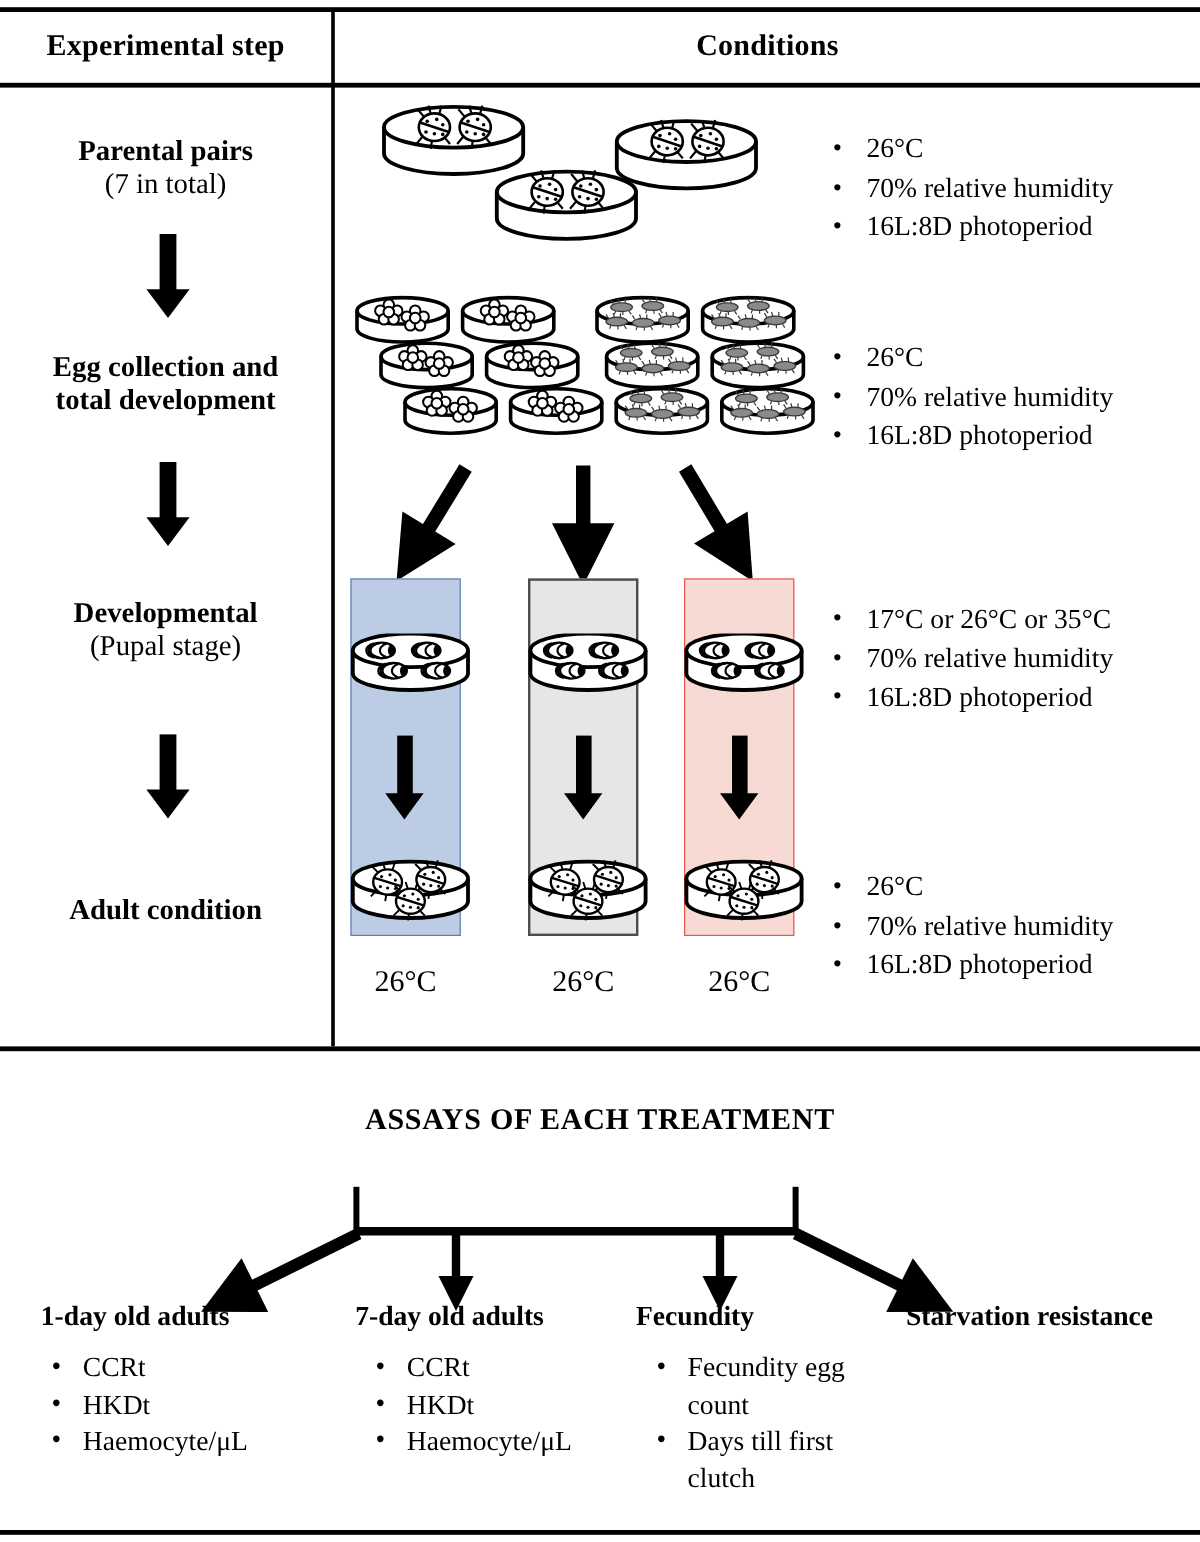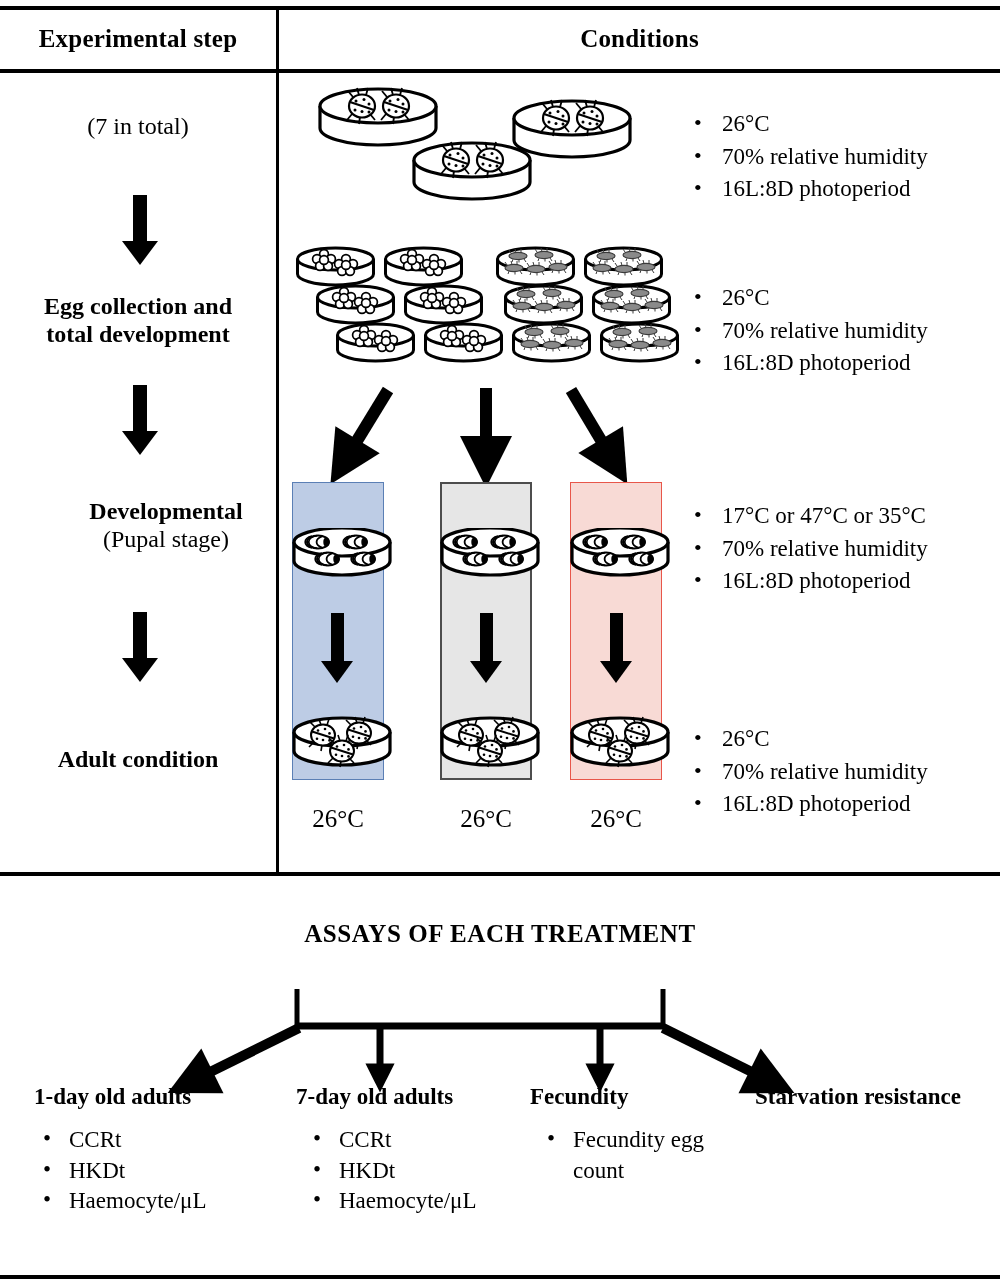--- a/index.html
+++ b/index.html
@@ -16,21 +16,21 @@
 
   .hdr{position:absolute;font-weight:bold;font-size:25px;letter-spacing:.2px;}
   #hdr-step{left:0;top:25px;width:276px;text-align:center;}
   #hdr-cond{left:279px;top:25px;width:721px;text-align:center;}
 
   .steplabel{position:absolute;width:276px;text-align:center;font-weight:bold;
              font-size:24px;line-height:1.18;}
   .steplabel .sub{font-weight:normal;}
   #lbl-parental{top:112px;}
   #lbl-egg{top:292px;}
-  #lbl-dev{top:497px;padding-left:28px;}
+  #lbl-dev{top:497px;}
   #lbl-adult{top:745px;}
 
   
   .dnarrow{position:absolute;left:133px;width:14px;background:#000;}
   .dnarrow::after{content:"";position:absolute;left:-11px;bottom:-22px;
       border-left:18px solid transparent;border-right:18px solid transparent;
       border-top:24px solid #000;}
   #arr1{top:195px;height:48px;}
   #arr2{top:385px;height:48px;}
   #arr3{top:612px;height:48px;}
@@ -91,20 +91,21 @@
 <div class="rule" id="rule-top"></div>
 <div class="rule" id="rule-header"></div>
 <div class="rule" id="rule-mid"></div>
 <div class="rule" id="rule-bottom"></div>
 <div id="col-divider"></div>
 
 <div class="hdr" id="hdr-step">Experimental step</div>
 <div class="hdr" id="hdr-cond">Conditions</div>
 
 <div class="steplabel" id="lbl-parental">
+  <div>Parental pairs</div>
   <div class="sub">(7 in total)</div>
 </div>
 <div class="steplabel" id="lbl-egg">
   <div>Egg collection and</div>
   <div>total development</div>
 </div>
 <div class="steplabel" id="lbl-dev">
   <div>Developmental</div>
   <div class="sub">(Pupal stage)</div>
 </div>
@@ -296,21 +297,21 @@
 </div>
 <div class="cond" id="cond2">
   <ul>
     <li>26°C</li>
     <li>70% relative  humidity</li>
     <li>16L:8D photoperiod</li>
   </ul>
 </div>
 <div class="cond" id="cond3">
   <ul>
-    <li>17°C or 47°C or 35°C</li>
+    <li>17°C or 26°C or 35°C</li>
     <li>70% relative  humidity</li>
     <li>16L:8D photoperiod</li>
   </ul>
 </div>
 <div class="cond" id="cond4">
   <ul>
     <li>26°C</li>
     <li>70% relative  humidity</li>
     <li>16L:8D photoperiod</li>
   </ul>
@@ -349,17 +350,18 @@
   <ul>
     <li>CCRt</li>
     <li>HKDt</li>
     <li>Haemocyte/μL</li>
   </ul>
 </div>
 <div class="acol" id="acol-3">
   <h4>Fecundity</h4>
   <ul>
     <li>Fecundity egg count</li>
+    <li>Days till first clutch</li>
   </ul>
 </div>
 <div class="acol" id="acol-4">
   <h4>Starvation resistance</h4>
 </div>
 
 </body></html>

